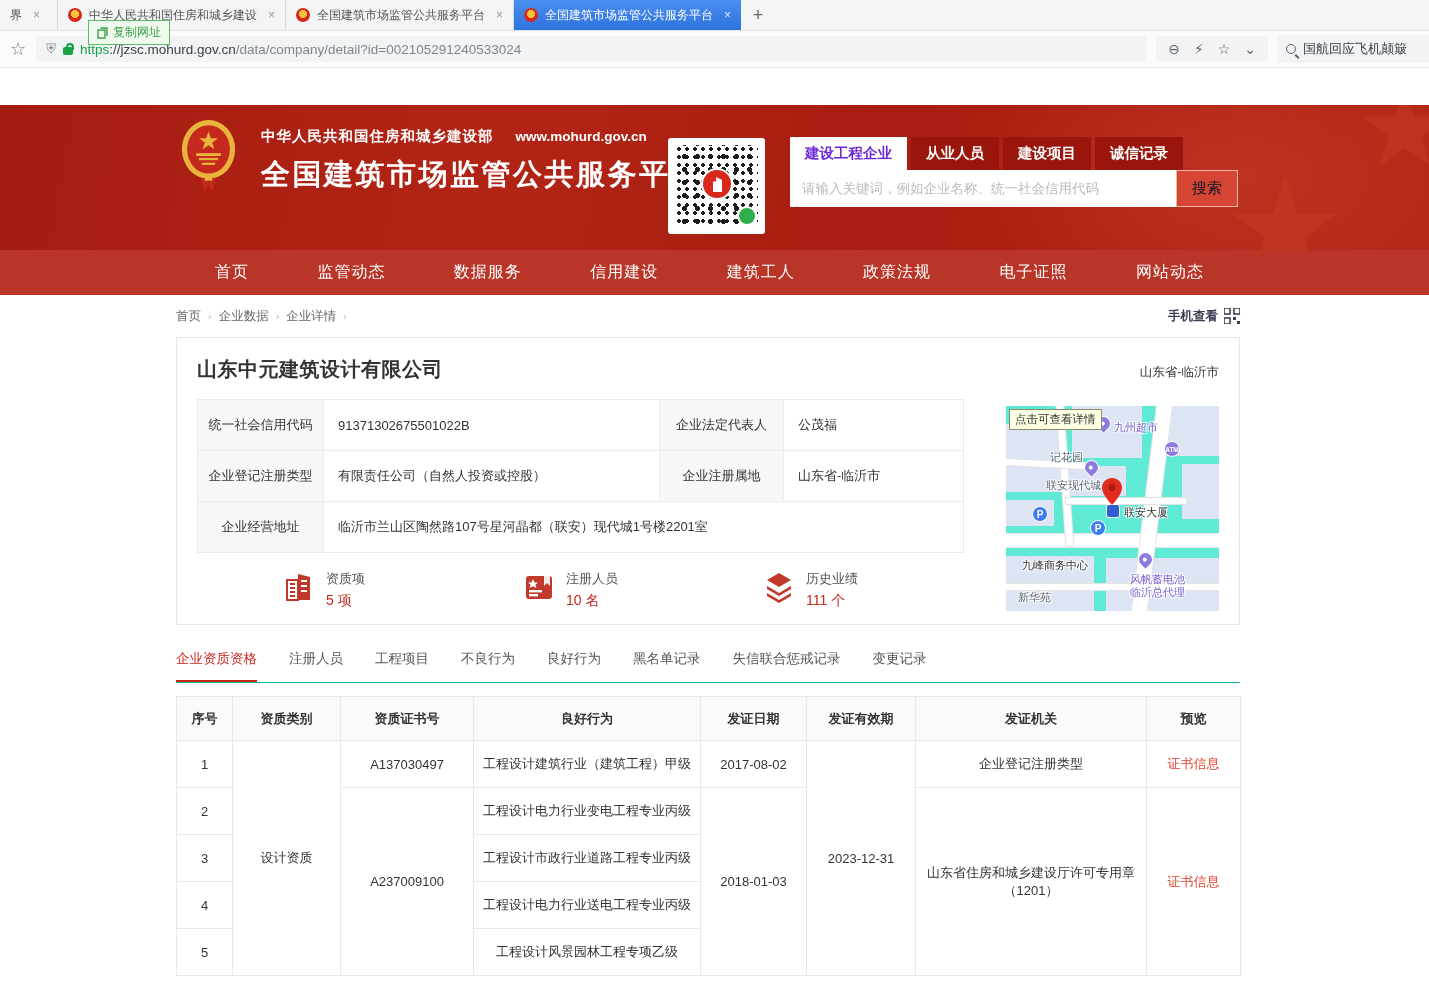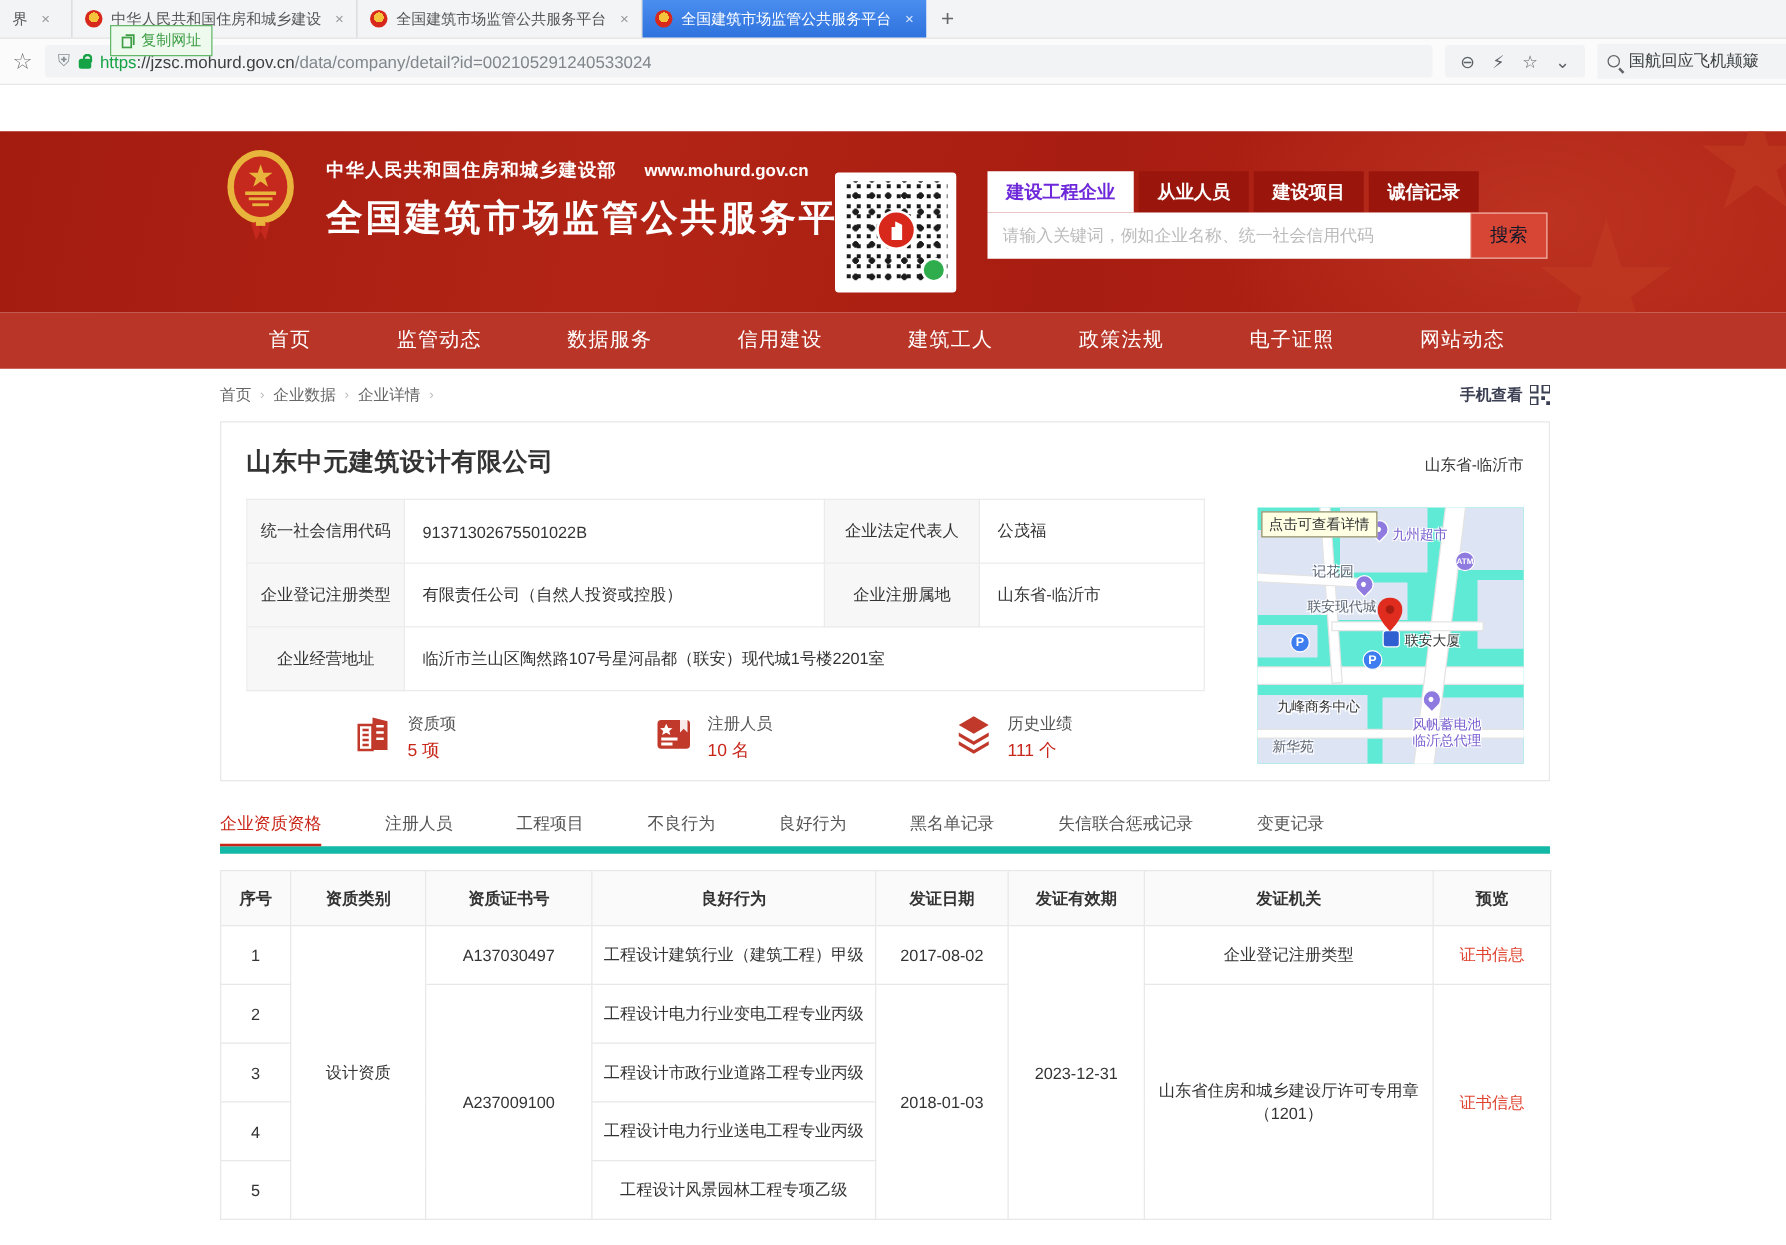--- a/index.html
+++ b/index.html
@@ -102,21 +102,21 @@
   .map .mlabel.purple { color:#7a5fd0; }
   .map .poi { position:absolute; width:15px; height:15px; border-radius:50% 50% 50% 0; transform:rotate(-45deg); background:#8f7ae0; border:1.5px solid #fff; }
   .map .poi:after { content:""; position:absolute; left:4px; top:4px; width:4px; height:4px; border-radius:50%; background:#fff; }
   .map .ppark { position:absolute; width:16px; height:16px; border-radius:50%; background:#3d7df0; color:#fff; font-size:10px; font-weight:bold; text-align:center; line-height:16px; border:1.5px solid #fff;}
   .map .atm { position:absolute; width:16px; height:16px; border-radius:50%; background:#8f7ae0; color:#fff; font-size:6.5px; font-weight:bold; text-align:center; line-height:16px; border:1.5px solid #fff;}
   .map .bluebuild { position:absolute; width:14px; height:14px; border-radius:3px; background:#2f5fd0; border:1.5px solid #fff; }
   .map-tip { position:absolute; left:3px; top:3px; z-index:5; background:#feffe3; border:1px solid #8c8c6b; color:#333; font-size:11.5px; padding:2px 5px; }
   .redpin { position:absolute; z-index:4; }
 
   
-  .tabs2 { display:flex; gap:51px; margin-top:25px; border-bottom:6px solid #14b8a6; height:33px; }
+  .tabs2 { display:flex; gap:32px; margin-top:25px; border-bottom:1px solid #14b8a6; height:33px; }
   .tab2 { font-size:13.5px; color:#555; padding-bottom:12px; }
   .tab2.active { color:#c9261a; border-bottom:2px solid #c9261a; }
 
   
   .qual { border-collapse:collapse; table-layout:fixed; width:1064px; margin-top:13px; }
   .qual th { background:#fafafa; border:1px solid #e8e8e8; height:44px; font-size:13px; color:#333; font-weight:bold; }
   .qual td { border:1px solid #e8e8e8; height:47px; font-size:13px; color:#333; text-align:center; padding:2px 6px; }
   .qual .link { color:#e0422e; }
 </style>
 </head>

